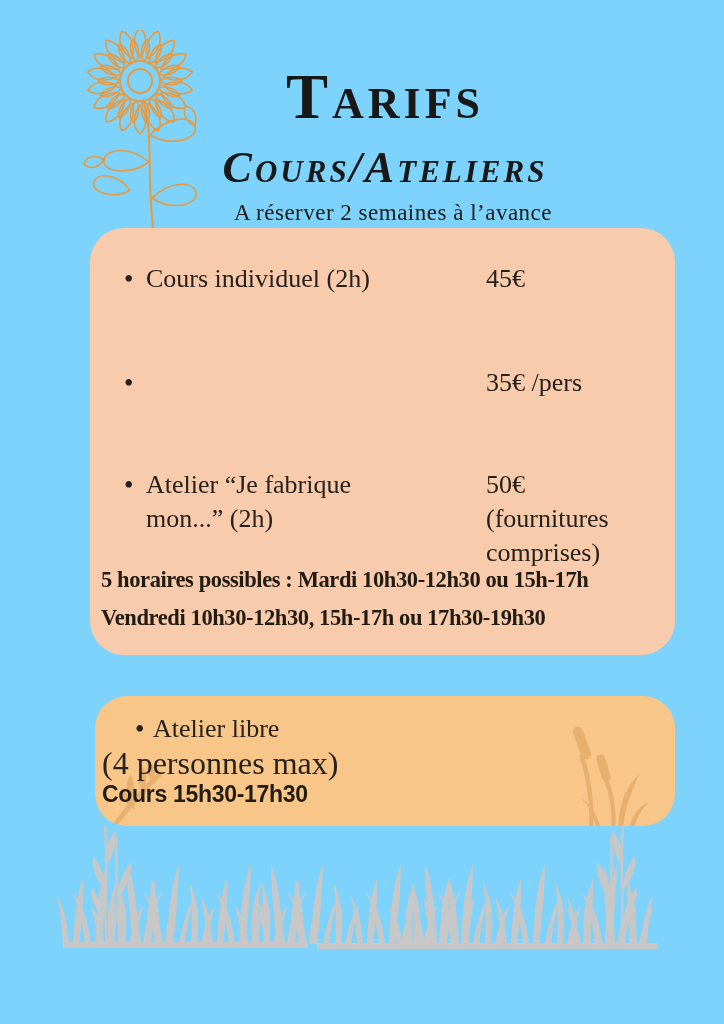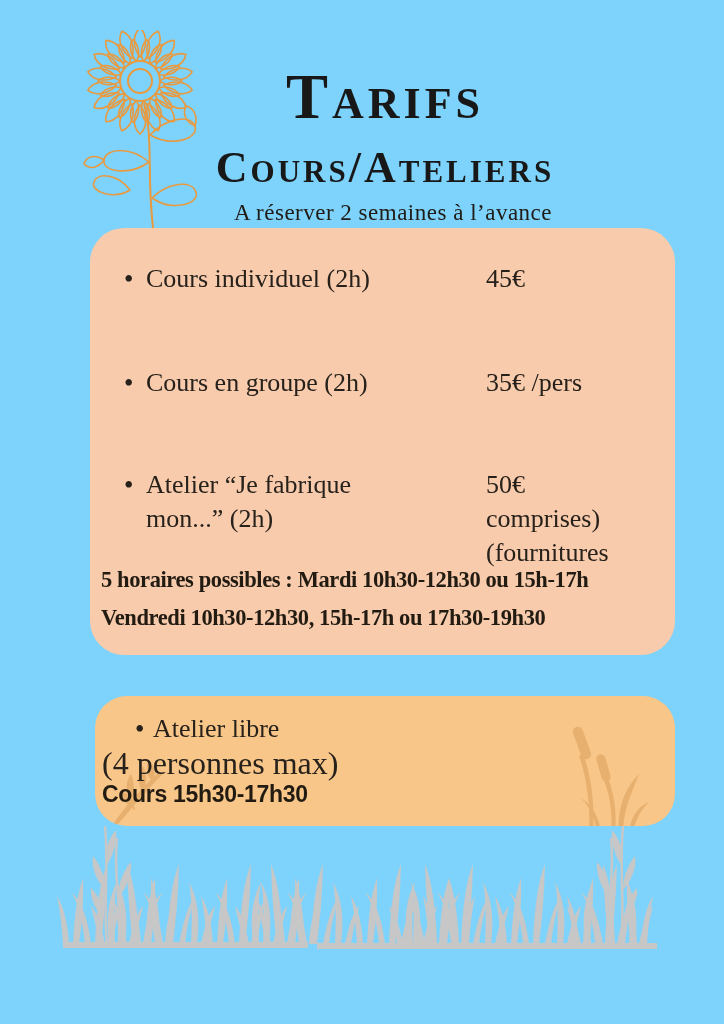--- a/index.html
+++ b/index.html
@@ -12,21 +12,21 @@
   
   .title-block{position:absolute;left:160px;top:0;width:450px;text-align:center;}
   .title-main{
     position:absolute;left:0;top:66px;width:100%;margin:0;
     font-size:63px;line-height:1;font-weight:700;color:#181818;
     font-variant:small-caps;letter-spacing:4px;
   }
   .title-sub{
     position:absolute;left:0;top:146px;width:100%;margin:0;
     font-size:44px;line-height:1;font-weight:700;color:#181818;
-    font-variant:small-caps;letter-spacing:3px;
+    font-variant:small-caps;letter-spacing:3px;font-style:italic;
   }
   .tagline{
     position:absolute;left:0;top:192px;width:100%;margin:8px;
     font-size:23px;line-height:1.1;color:#201b16;letter-spacing:.5px;
   }
   
   .card{position:absolute;border-radius:34px;overflow:hidden;}
   .card-main{
     left:90px;top:228px;width:585px;height:427px;
     background:var(--main-card-bg,#f8cbac);
@@ -128,36 +128,33 @@
   <section class="card card-main">
     <span class="row-bullet" style="top:34px">•</span>
     <div class="row-label" style="top:34px">
       <div>Cours individuel (2h)</div>
     </div>
     <div class="row-price" style="top:34px">
       <div>45€</div>
     </div>
 
     <span class="row-bullet" style="top:138px">•</span>
-    <div class="row-label" style="top:138px">
-      <div>Cours en groupe (2h)</div>
-    </div>
     <div class="row-price" style="top:138px">
       <div>35€ /pers</div>
     </div>
 
     <span class="row-bullet" style="top:240px">•</span>
     <div class="row-label" style="top:240px">
       <div>Atelier “Je fabrique</div>
       <div>mon...” (2h)</div>
     </div>
     <div class="row-price" style="top:240px">
       <div>50€</div>
+      <div>(fournitures</div>
       <div>comprises)</div>
-      <div>(fournitures</div>
     </div>
 
     <p class="sched" style="top:341px">5 horaires possibles : Mardi 10h30-12h30 ou 15h-17h</p>
     <p class="sched" style="top:379px">Vendredi 10h30-12h30, 15h-17h ou 17h30-19h30</p>
   </section>
 
   <section class="card card-open">
 
     <svg class="tan-right" width="110" height="120" viewBox="0 0 110 120">
       <g fill="var(--tan-silhouette,#d79a55)" stroke="none">

